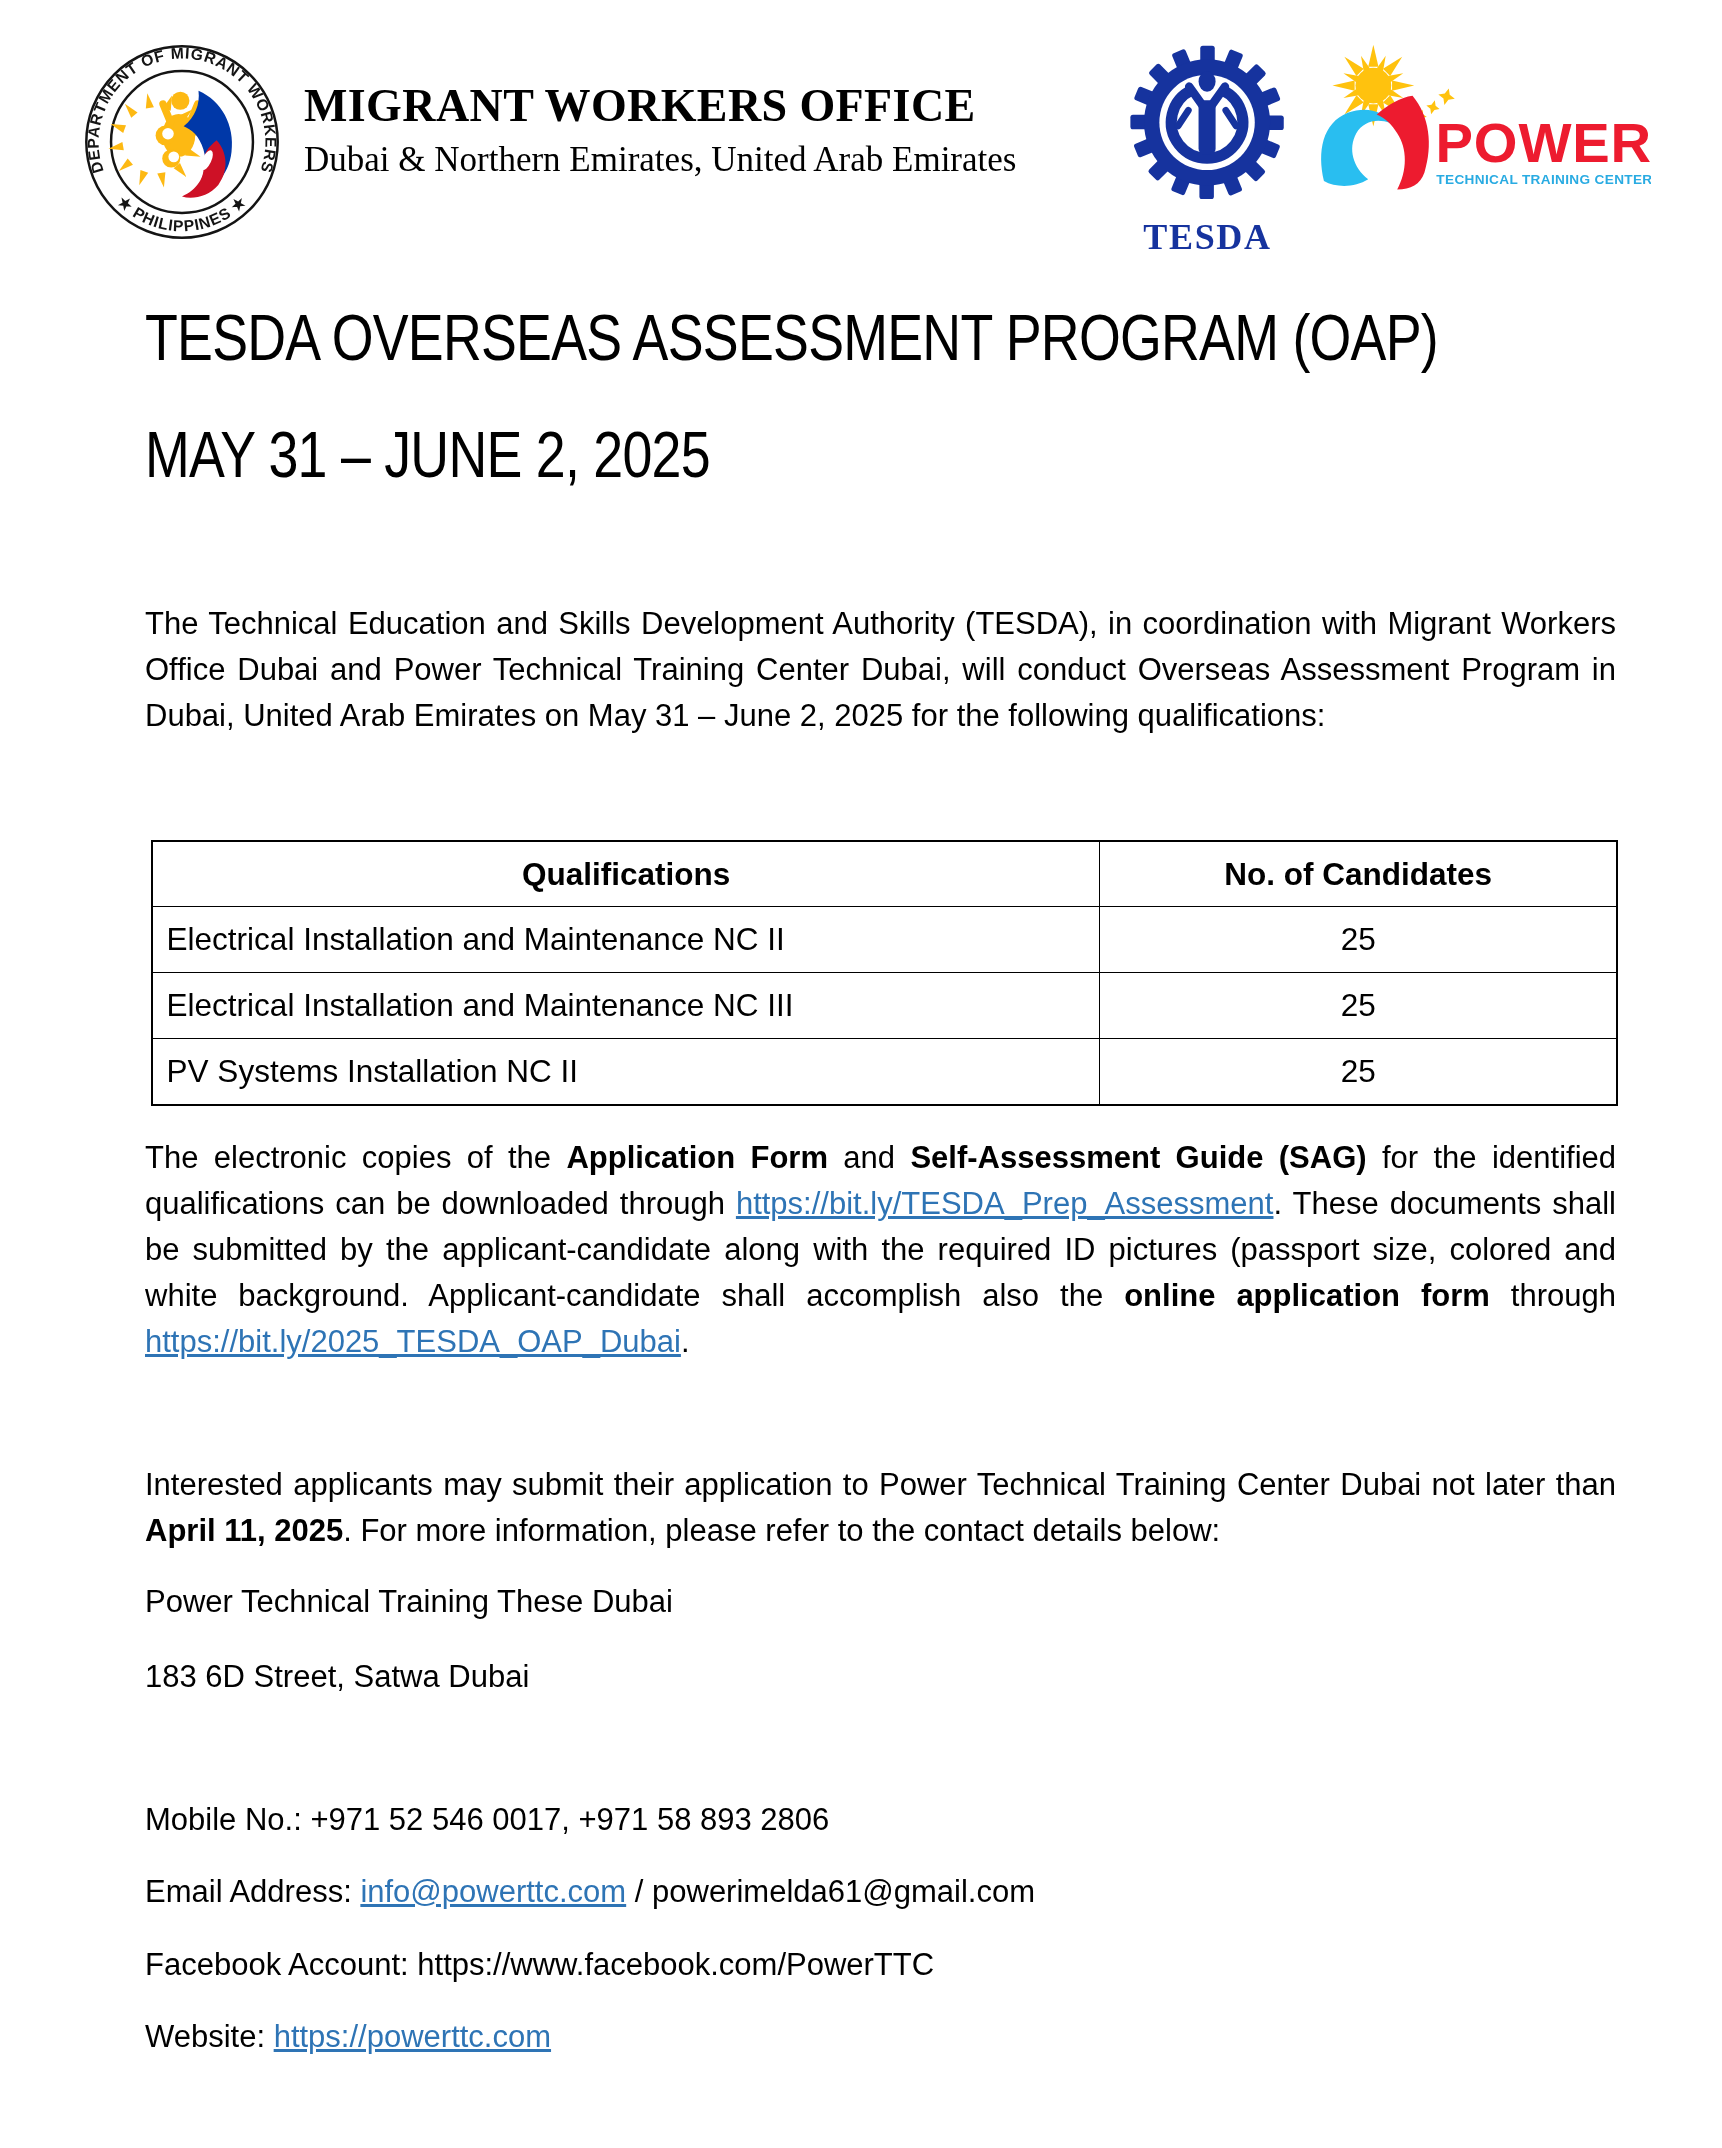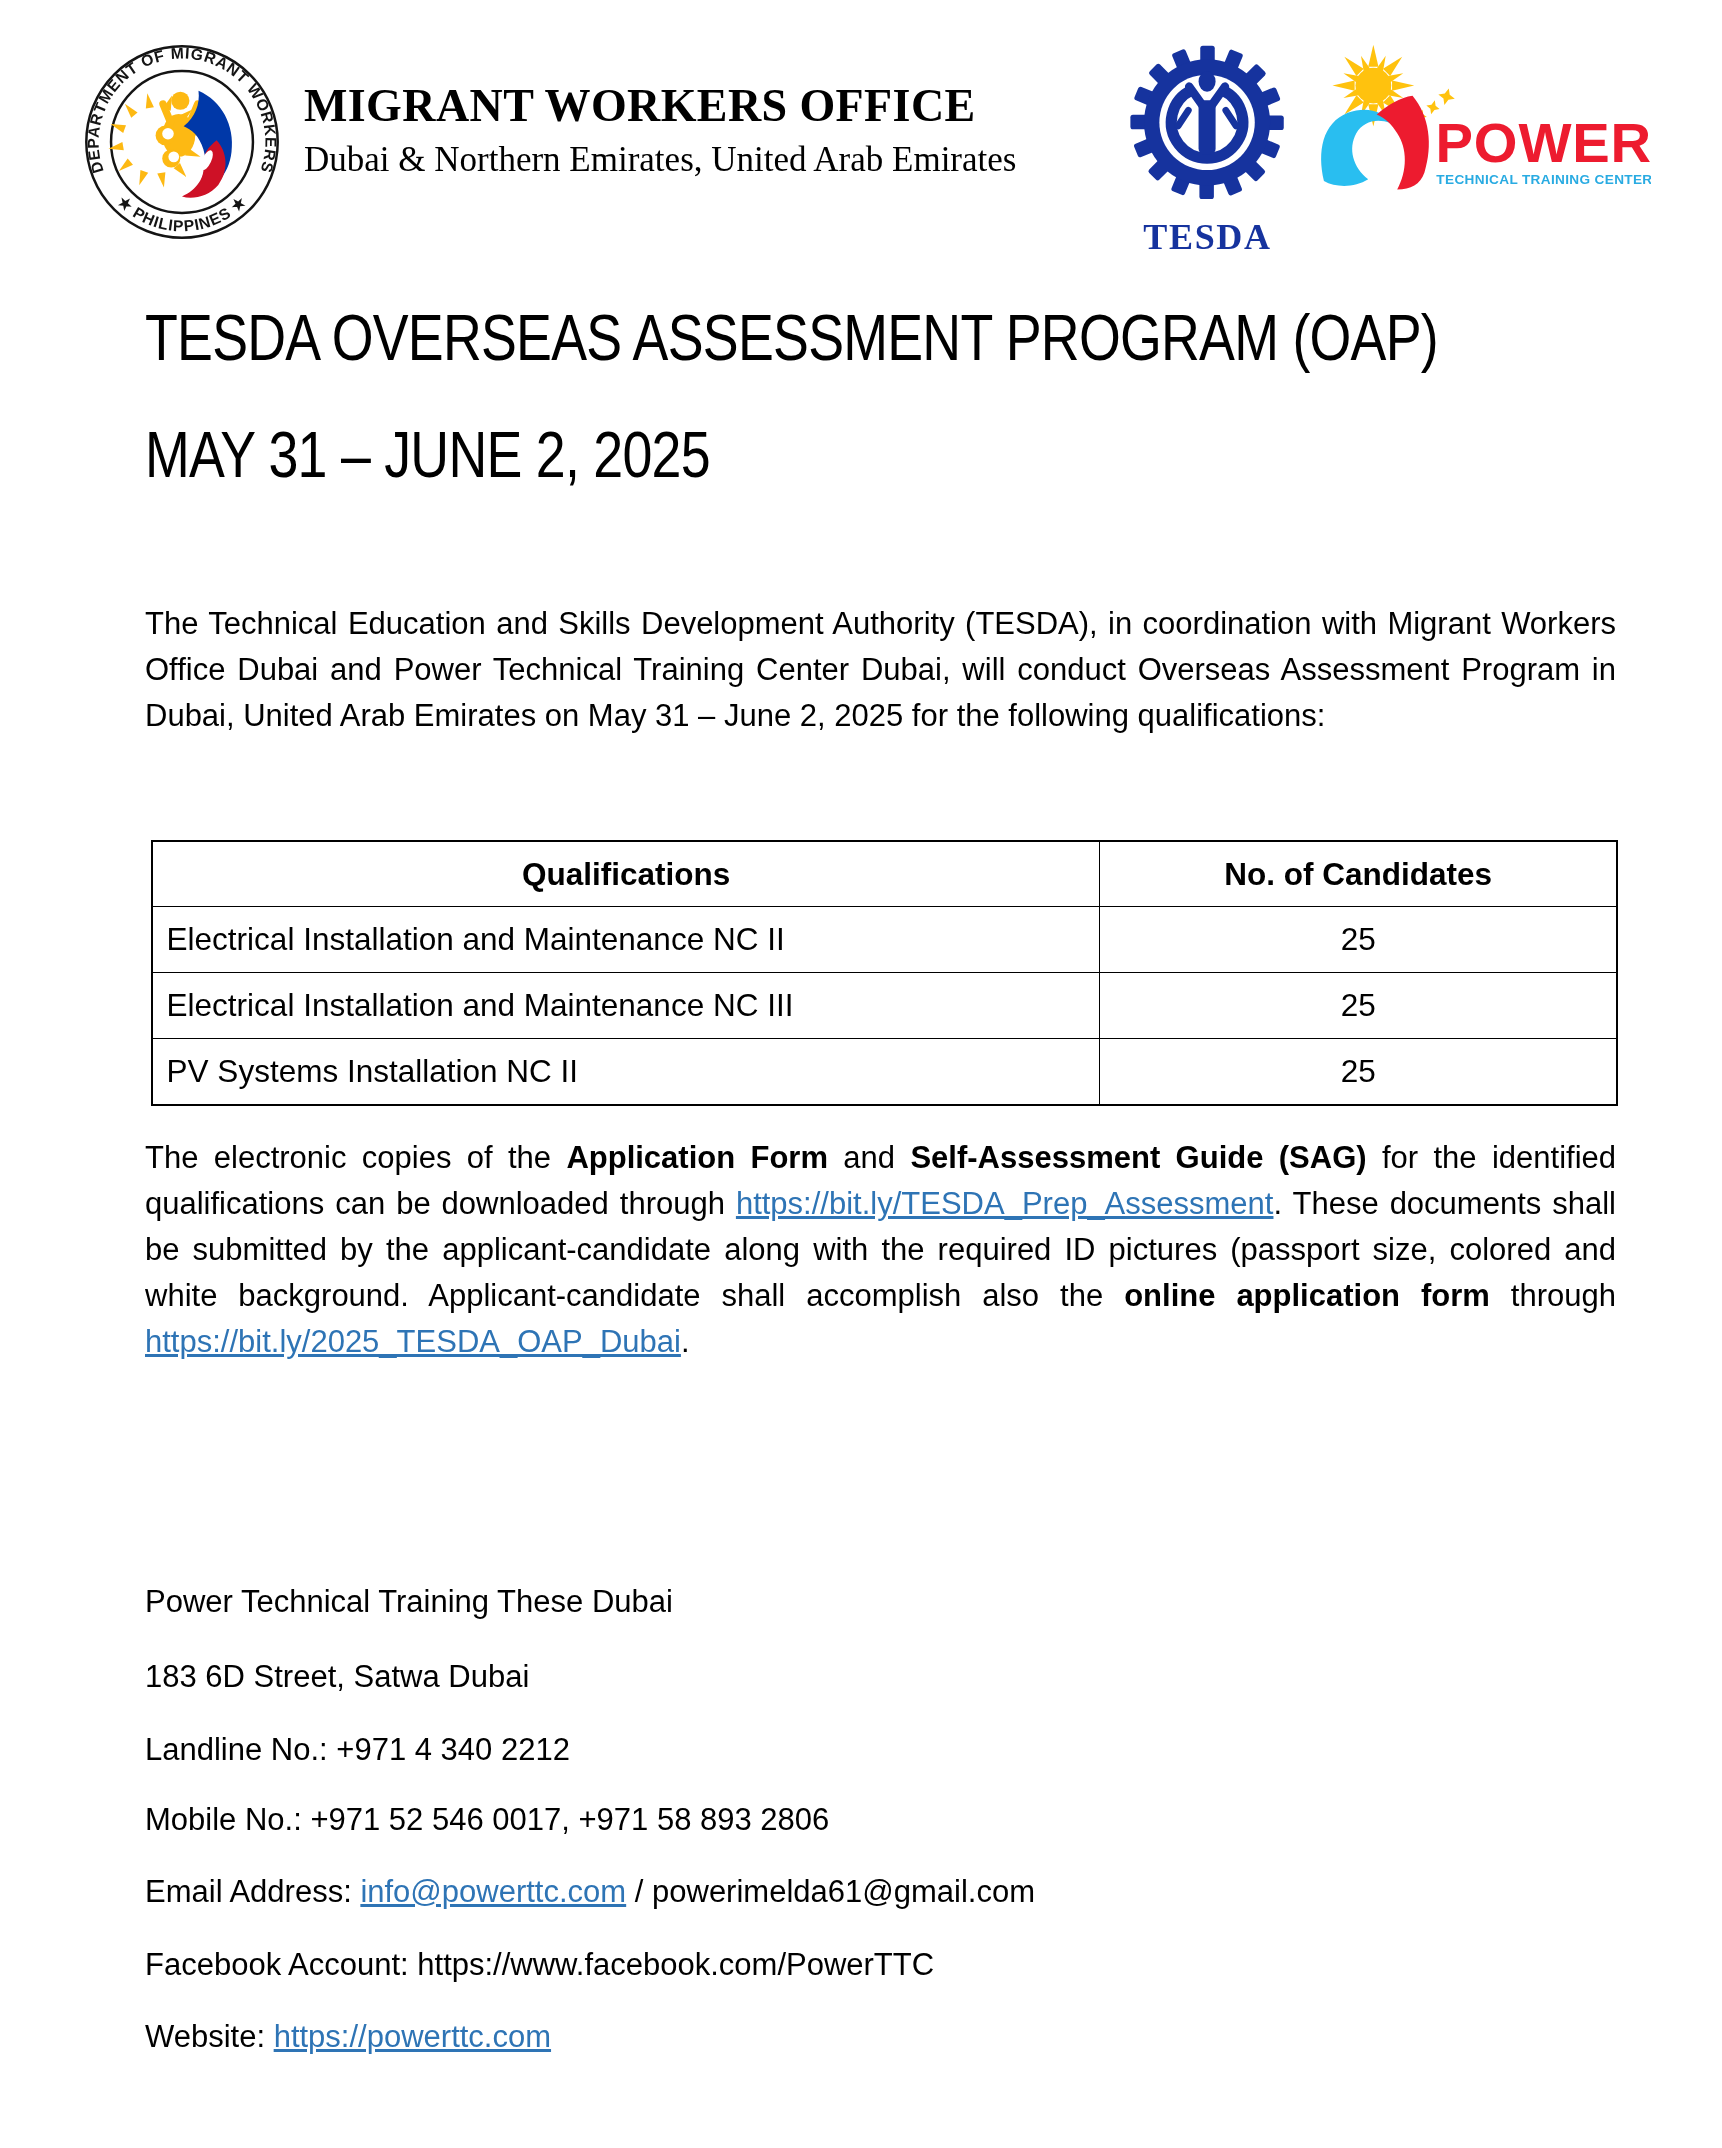--- a/index.html
+++ b/index.html
@@ -170,23 +170,23 @@
     </tr>
     <tr>
       <td class="q">PV Systems Installation NC II</td>
       <td class="n">25</td>
     </tr>
   </tbody>
     </table>
 
   <p class="para abs" style="left:145px;top:1135px;"><span>The electronic copies of the </span><span class="bold">Application Form</span><span> and </span><span class="bold">Self-Assessment Guide (SAG)</span><span> for the identified qualifications can be downloaded through </span><a class="link">https://bit.ly/TESDA_Prep_Assessment</a><span>. These documents shall be submitted by the applicant-candidate along with the required ID pictures (passport size, colored and white background. Applicant-candidate shall accomplish also the </span><span class="bold">online application form</span><span> through </span><a class="link">https://bit.ly/2025_TESDA_OAP_Dubai</a><span>.</span></p>
 
+  <p class="para abs" style="left:145px;top:1462px;"><span>Interested applicants may submit their application to Power Technical Training Center Dubai not later than </span><span class="bold">April 11, 2025</span><span>. For more information, please refer to the contact details below:</span></p>
 
   <p class="line abs" style="left:145px;top:1579px;">Power Technical Training These Dubai</p>
   <p class="line abs" style="left:145px;top:1654px;">183 6D Street, Satwa Dubai</p>
-  <p class="line abs" style="left:145px;top:1727px;">Landline No.: +971 4 340 2212</p>
   <p class="line abs" style="left:145px;top:1797px;">Mobile No.: +971 52 546 0017, +971 58 893 2806</p>
   <p class="line abs" style="left:145px;top:1869px;"><span>Email Address: </span><a class="link">info@powerttc.com</a><span> / powerimelda61@gmail.com</span></p>
   <p class="line abs" style="left:145px;top:1942px;">Facebook Account: https://www.facebook.com/PowerTTC</p>
   <p class="line abs" style="left:145px;top:2014px;"><span>Website: </span><a class="link">https://powerttc.com</a></p>
 
 </div>
 
 
 </body></html>

